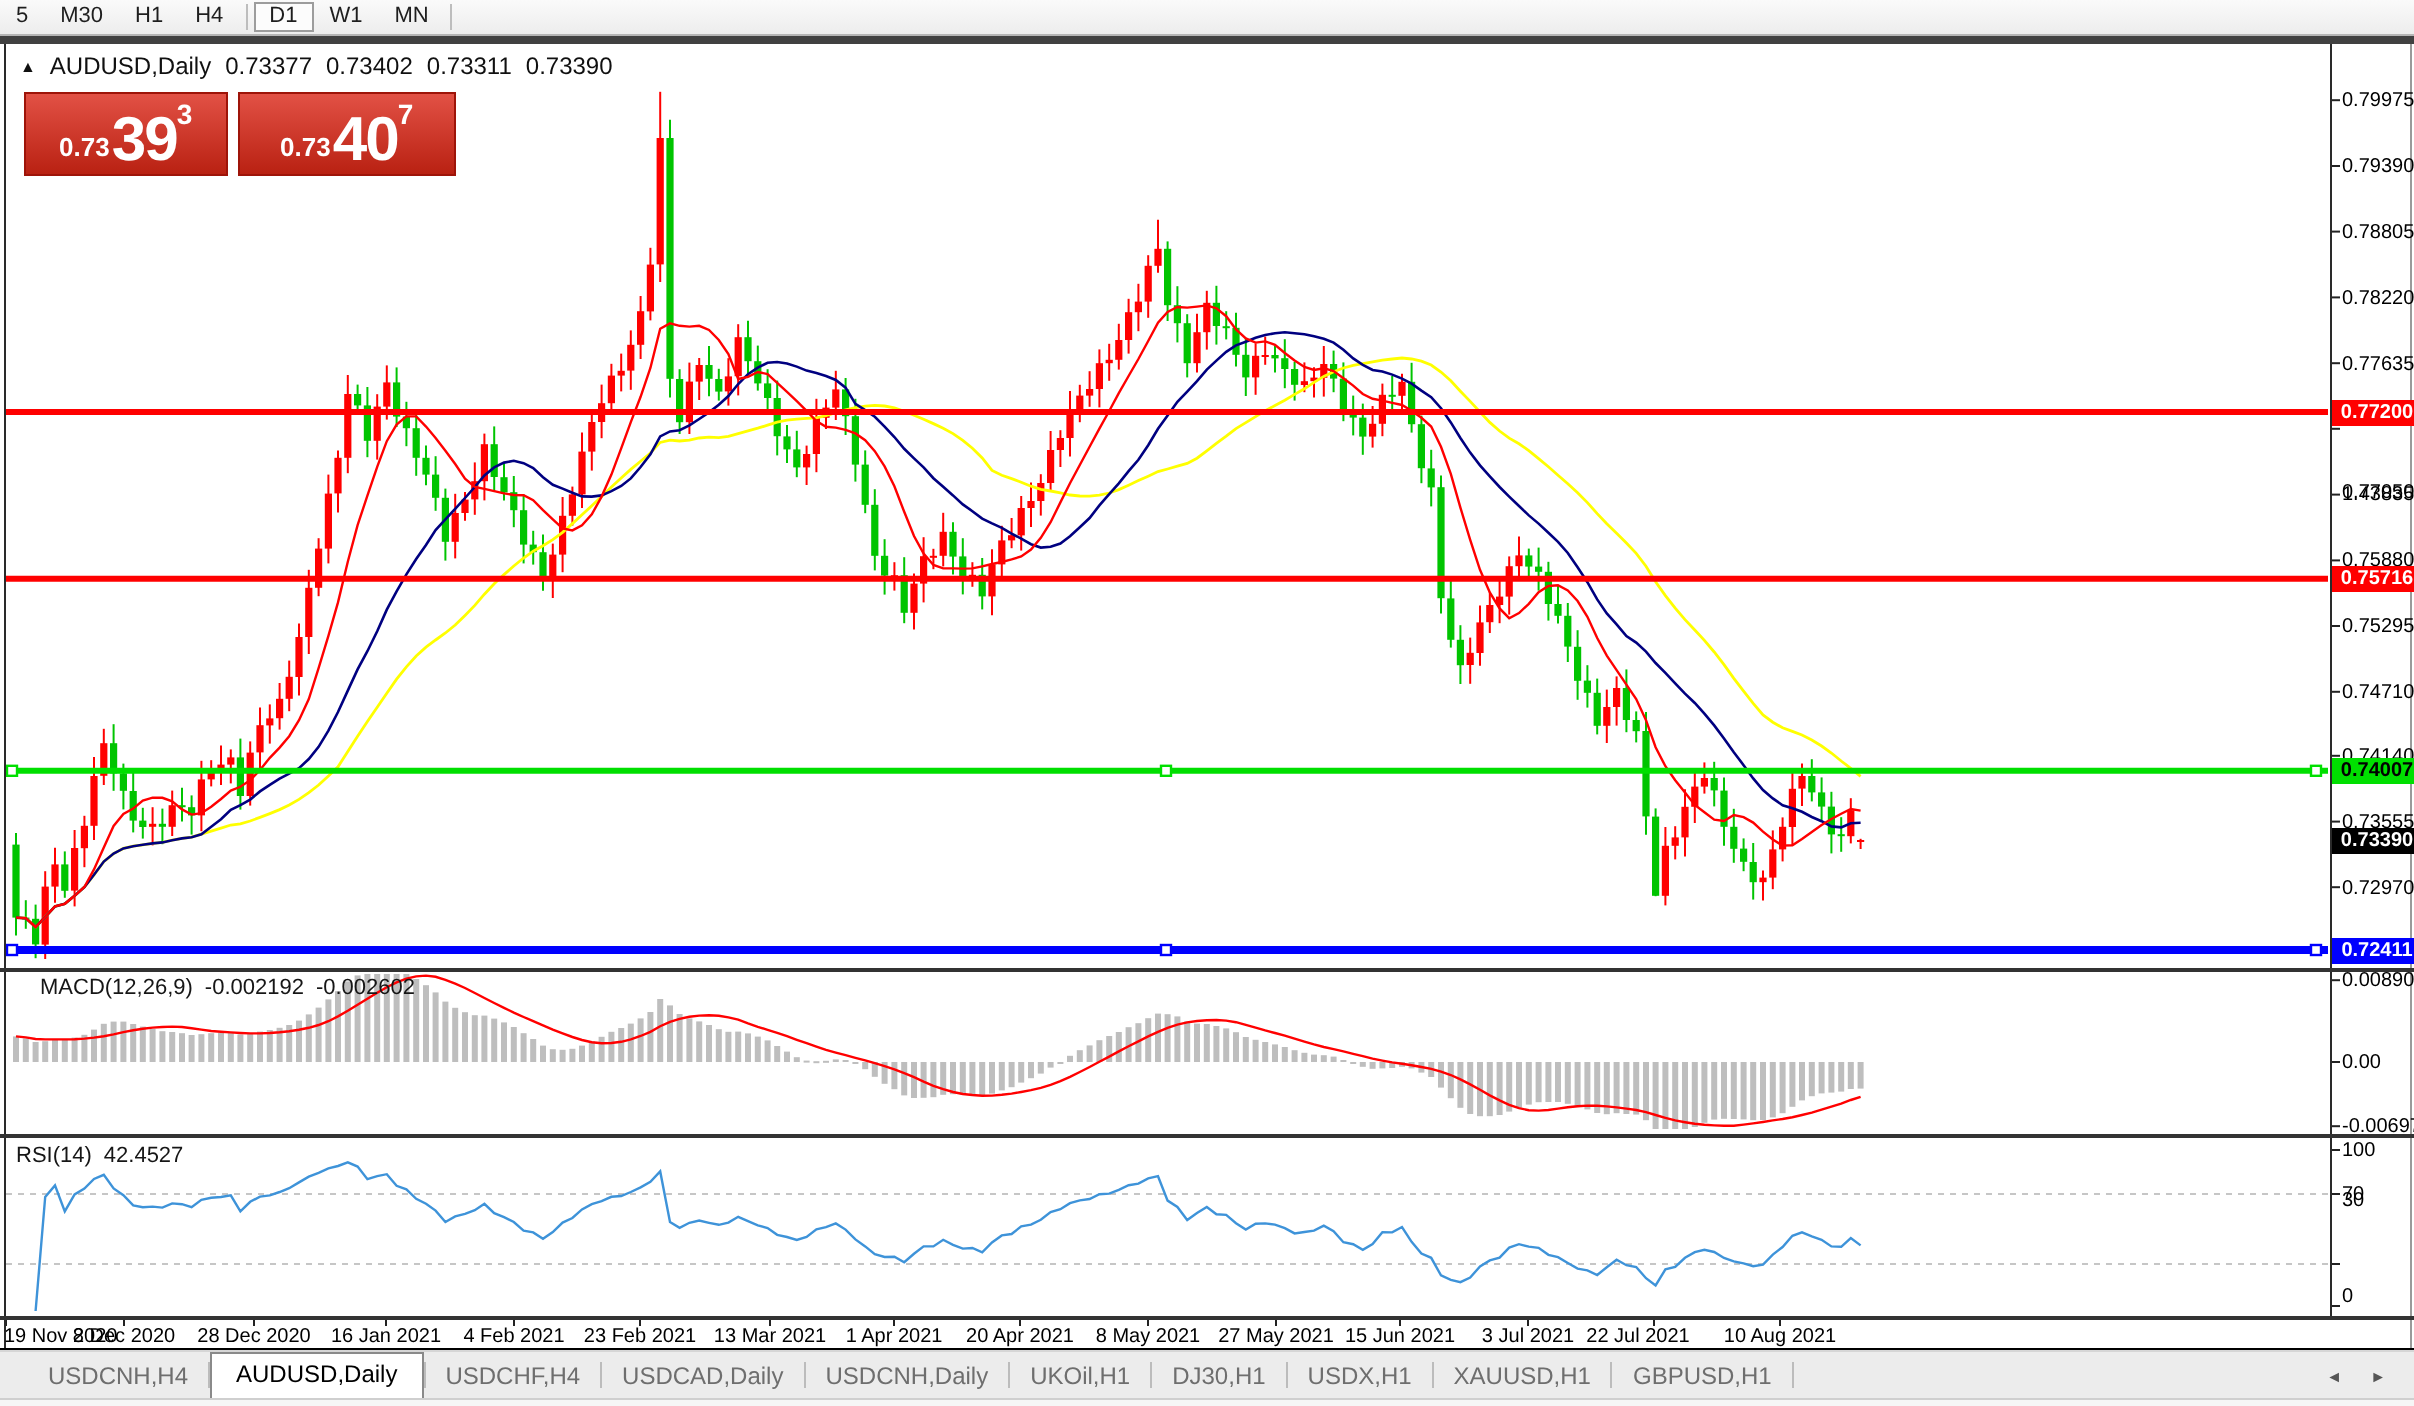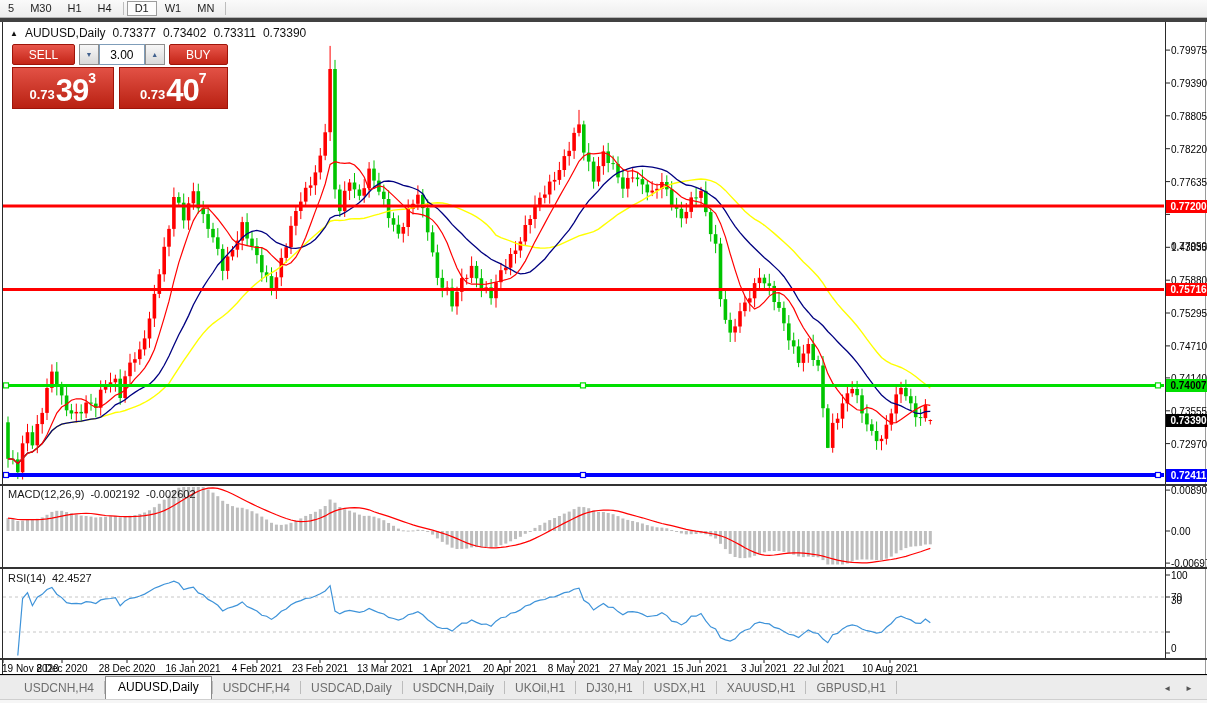--- a/index.html
+++ b/index.html
@@ -711,46 +711,35 @@
 <div id="chart-header" class="abs">
   <span class="tri">▲</span>
   <span>AUDUSD,Daily</span>
   <span>0.73377</span>
   <span>0.73402</span>
   <span>0.73311</span>
   <span>0.73390</span>
 </div>
 
 <div id="trade-panel" class="abs">
-  <div class="tp-row1">
-    <div id="sell-btn" class="tp-btn">SELL</div>
-    <div id="spin-down" class="spin">
-      <span>▼</span>
-    </div>
-    <div id="vol-field">3.00</div>
-    <div class="spin">
-      <span>▲</span>
-    </div>
-    <div id="buy-btn" class="tp-btn">BUY</div>
-  </div>
   <div class="tp-row2">
     <div id="sell-big" class="bigpx">
       <span class="px-small">0.73</span>
       <span class="px-big">39</span>
       <span class="px-sup">3</span>
     </div>
     <div id="buy-big" class="bigpx">
       <span class="px-small">0.73</span>
       <span class="px-big">40</span>
       <span class="px-sup">7</span>
     </div>
   </div>
 </div>
 
-<div class="abs ind-label" style="left:8px;top:488px">
+<div class="abs ind-label" style="left:20px;top:488px">
   <span>MACD(12,26,9)</span>
   <span>-0.002192</span>
   <span>-0.002602</span>
 </div>
 <div class="abs ind-label" style="left:8px;top:572px">
   <span>RSI(14)</span>
   <span>42.4527</span>
 </div>
 
 <div id="yticks">

